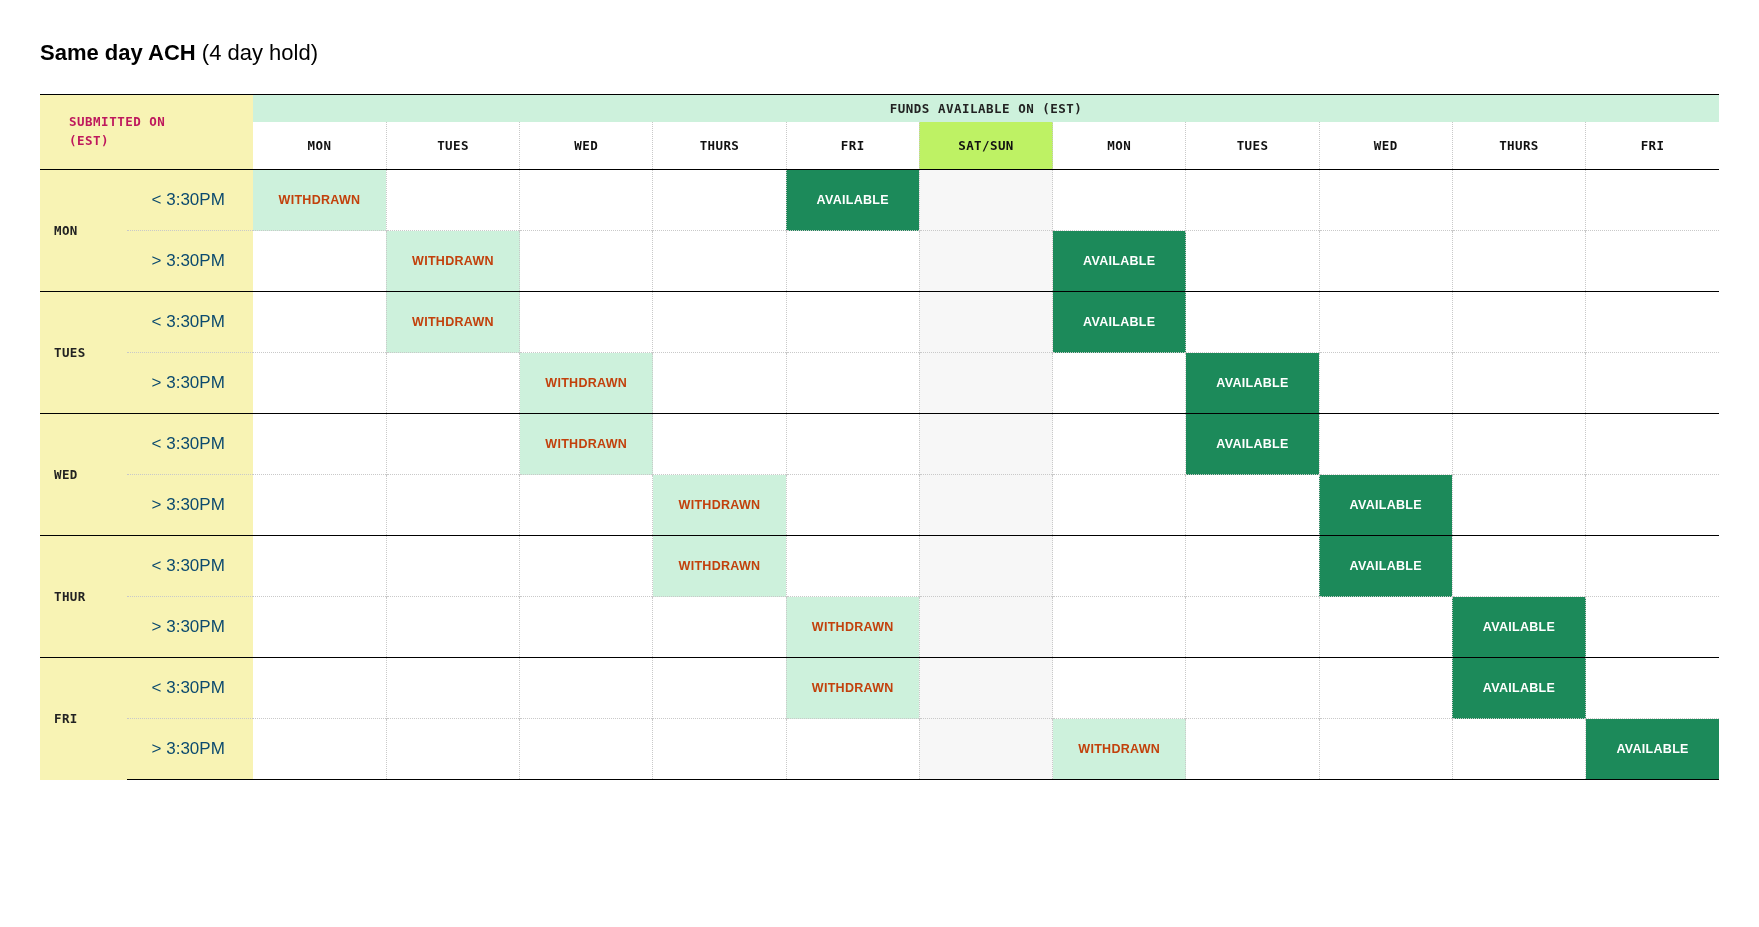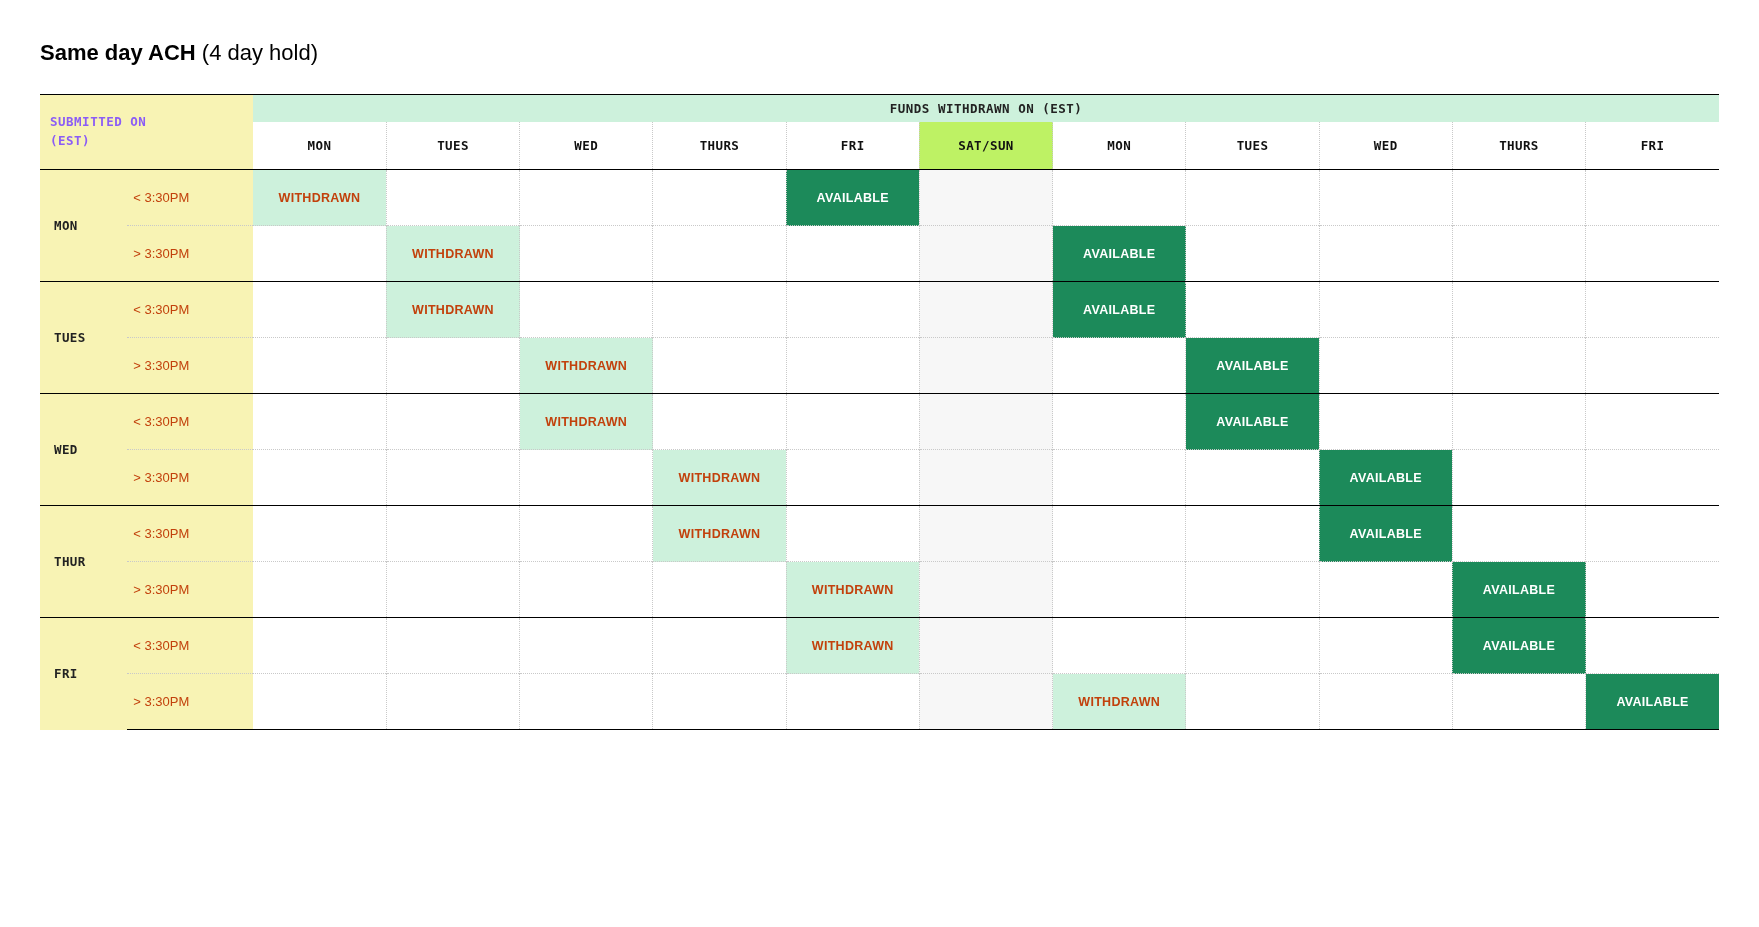--- a/index.html
+++ b/index.html
@@ -23,26 +23,26 @@
   col.col-time   { width: 7.5%; }
   col.col-data   { width: 7.94%; }
 
   td, th { padding: 0; }
 
   
   th.submitted-on {
     background: #f8f3b4;
     text-align: left;
     vertical-align: middle;
-    padding: 10px 10px;
+    padding: 10px 29px;
     font-family: ui-monospace, SFMono-Regular, Menlo, Consolas, monospace;
     font-size: 12.5px;
     font-weight: 700;
     letter-spacing: 0.5px;
-    color: #8b5cf6;
+    color: #be185d;
     border-top: 1px solid #000;
     line-height: 1.5;
   }
 
   
   th.funds-available {
     background: #cdf1dc;
     text-align: center;
     padding: 6px 0;
     font-family: ui-monospace, SFMono-Regular, Menlo, Consolas, monospace;
@@ -78,25 +78,25 @@
     font-size: 12.5px;
     font-weight: 700;
     letter-spacing: 0.4px;
     color: #222;
   }
   td.dayhdr.grp-top { border-top: 1px solid #000; }
 
   
   td.timecell {
     background: #f8f3b4;
-    text-align: left;
+    text-align: center;
     padding: 20px 10px 20px 6px;
     font-family: -apple-system, BlinkMacSystemFont, "Segoe UI", Helvetica, Arial, sans-serif;
-    font-size: 13px;
-    color: #c2410c;
+    font-size: 17px;
+    color: #0c4a6e;
   }
   td.timecell.first  { border-top: 1px solid #000; }
   td.timecell.second { border-top: 1px dotted #c9c9c9; }
 
   
   td.cell {
     text-align: center;
     vertical-align: middle;
     font-family: -apple-system, BlinkMacSystemFont, "Segoe UI", Helvetica, Arial, sans-serif;
     font-size: 12.5px;
@@ -140,21 +140,21 @@
       <col class="col-data">
       <col class="col-data">
       <col class="col-data">
   </colgroup>
   <thead>
     <tr>
       <th class="submitted-on" colspan="2" rowspan="2">
         <span>SUBMITTED ON</span><br>
         <span>(EST)</span>
       </th>
-      <th class="funds-available" colspan="11">FUNDS WITHDRAWN ON (EST)</th>
+      <th class="funds-available" colspan="11">FUNDS AVAILABLE ON (EST)</th>
     </tr>
     <tr>
       <th class="dow first">MON</th>
       <th class="dow">TUES</th>
       <th class="dow">WED</th>
       <th class="dow">THURS</th>
       <th class="dow">FRI</th>
       <th class="dow weekend">SAT/SUN</th>
       <th class="dow">MON</th>
       <th class="dow">TUES</th>

